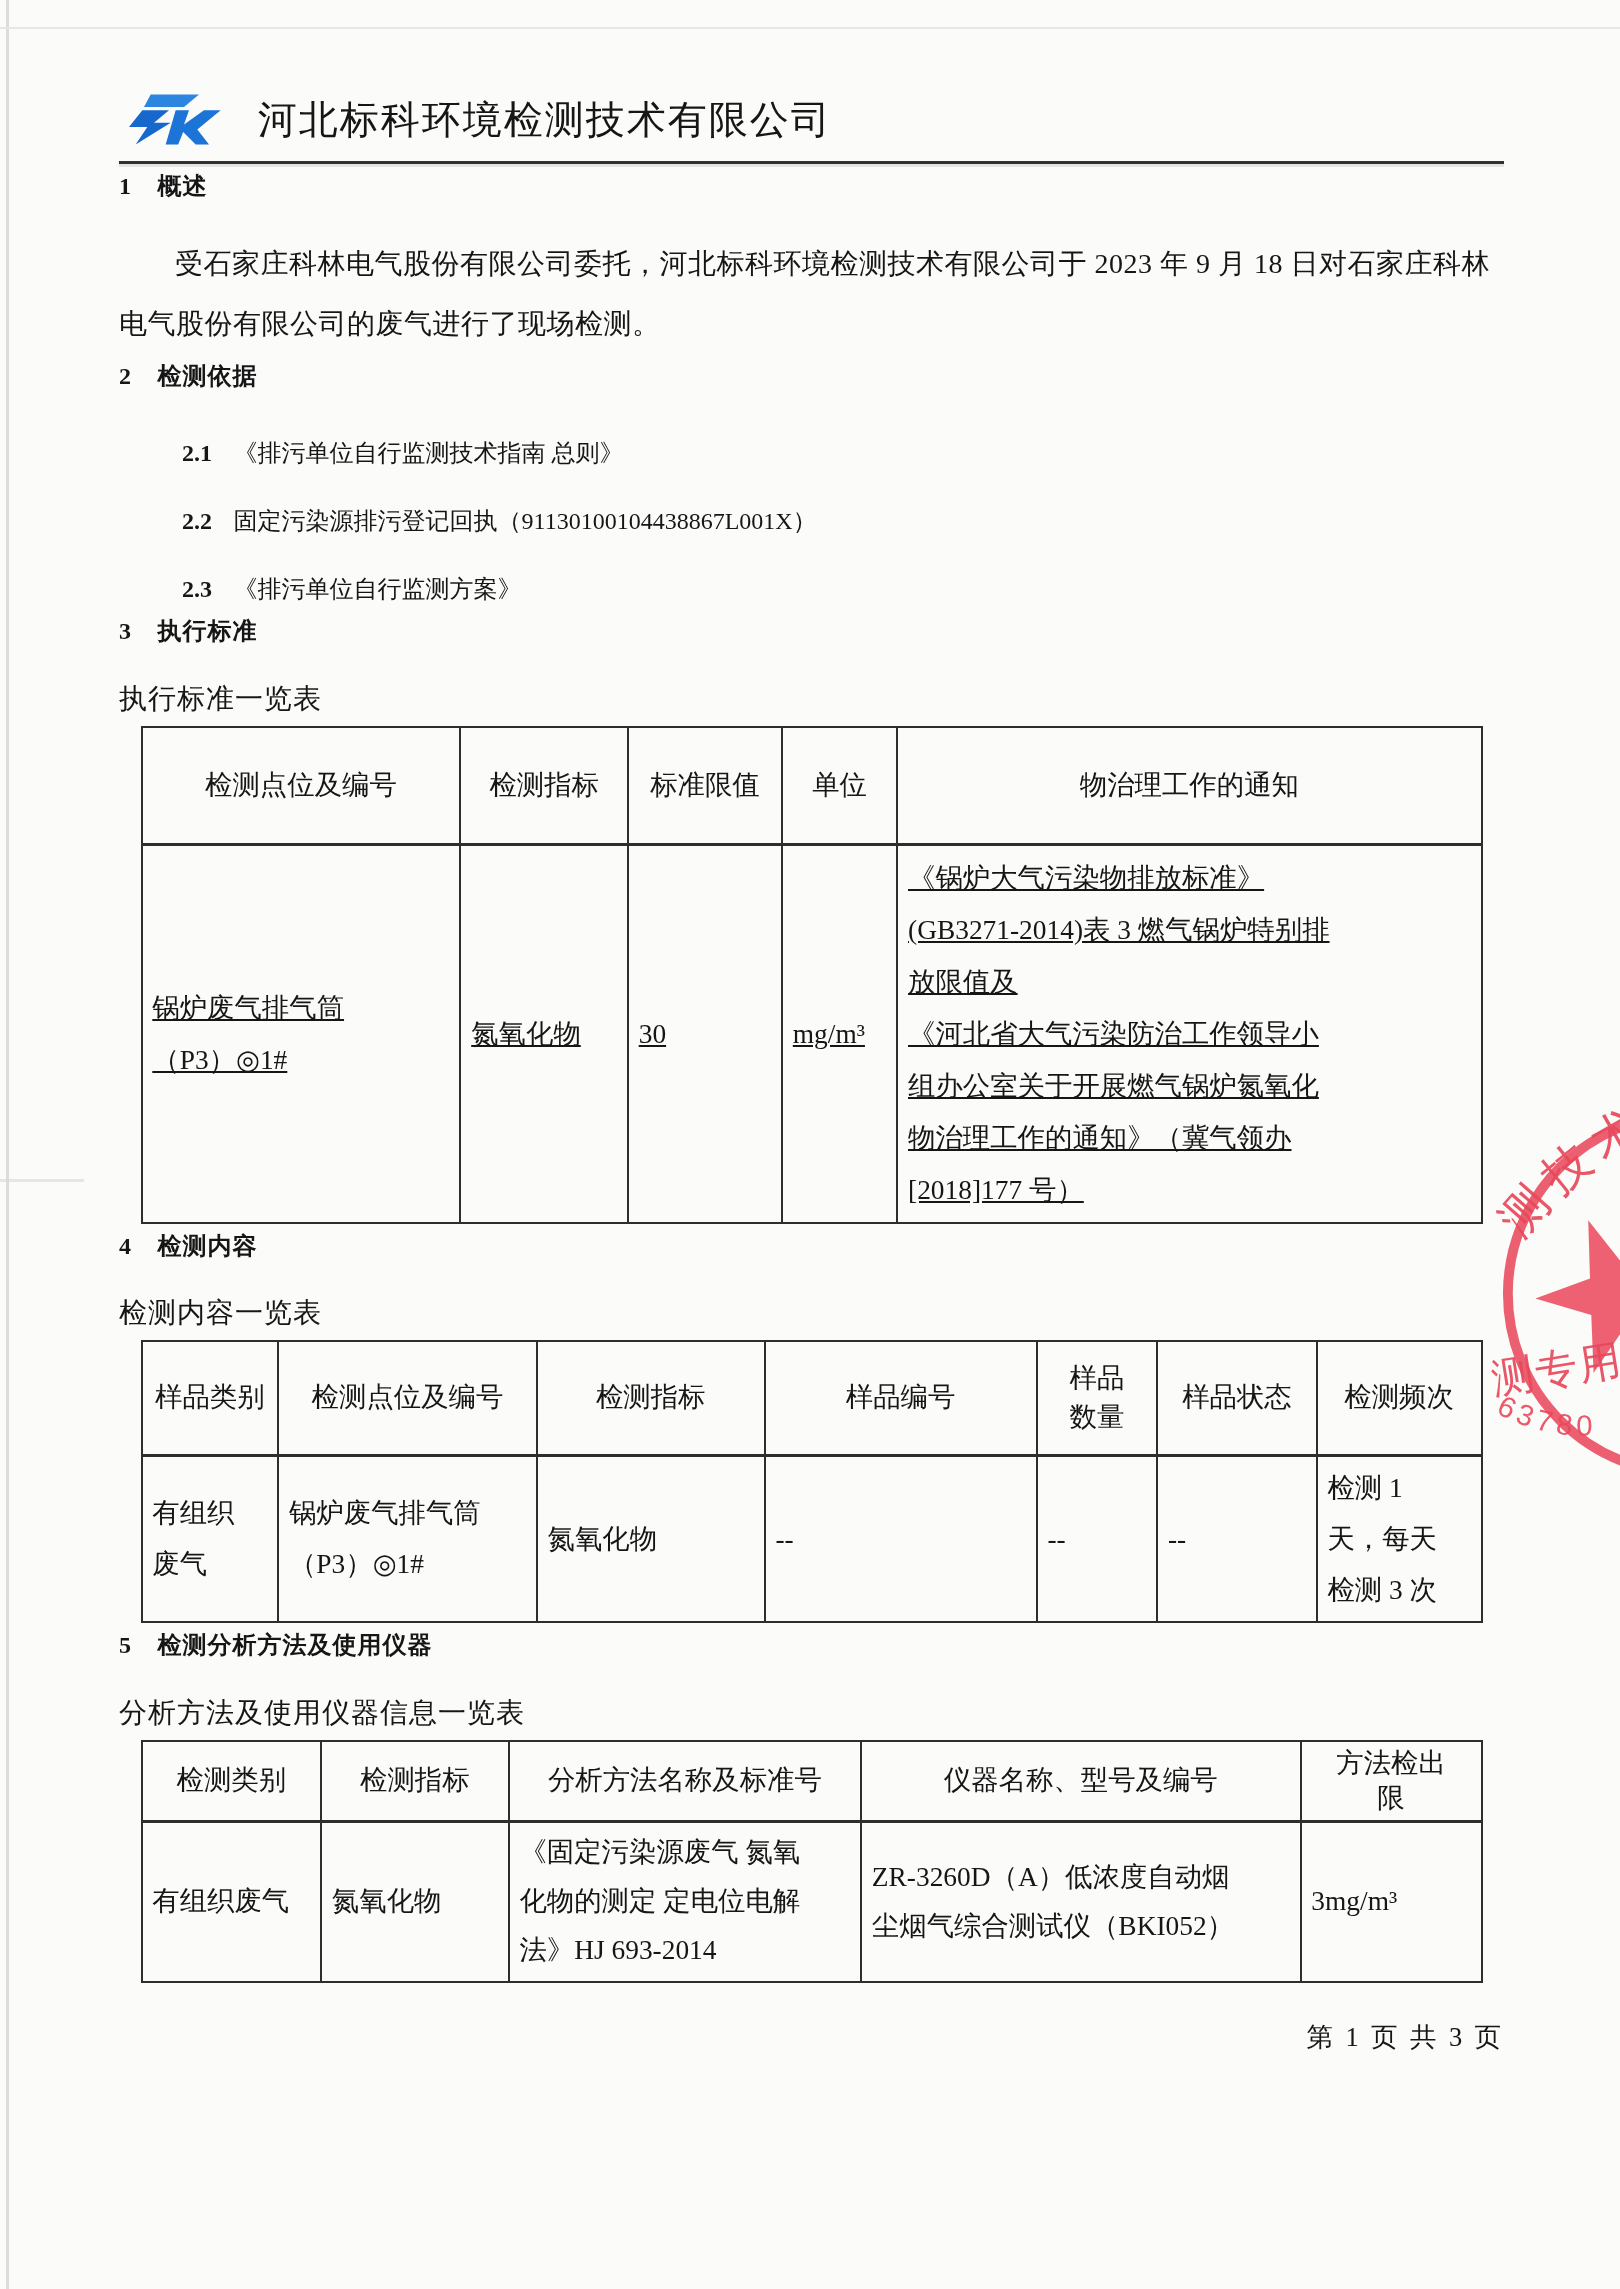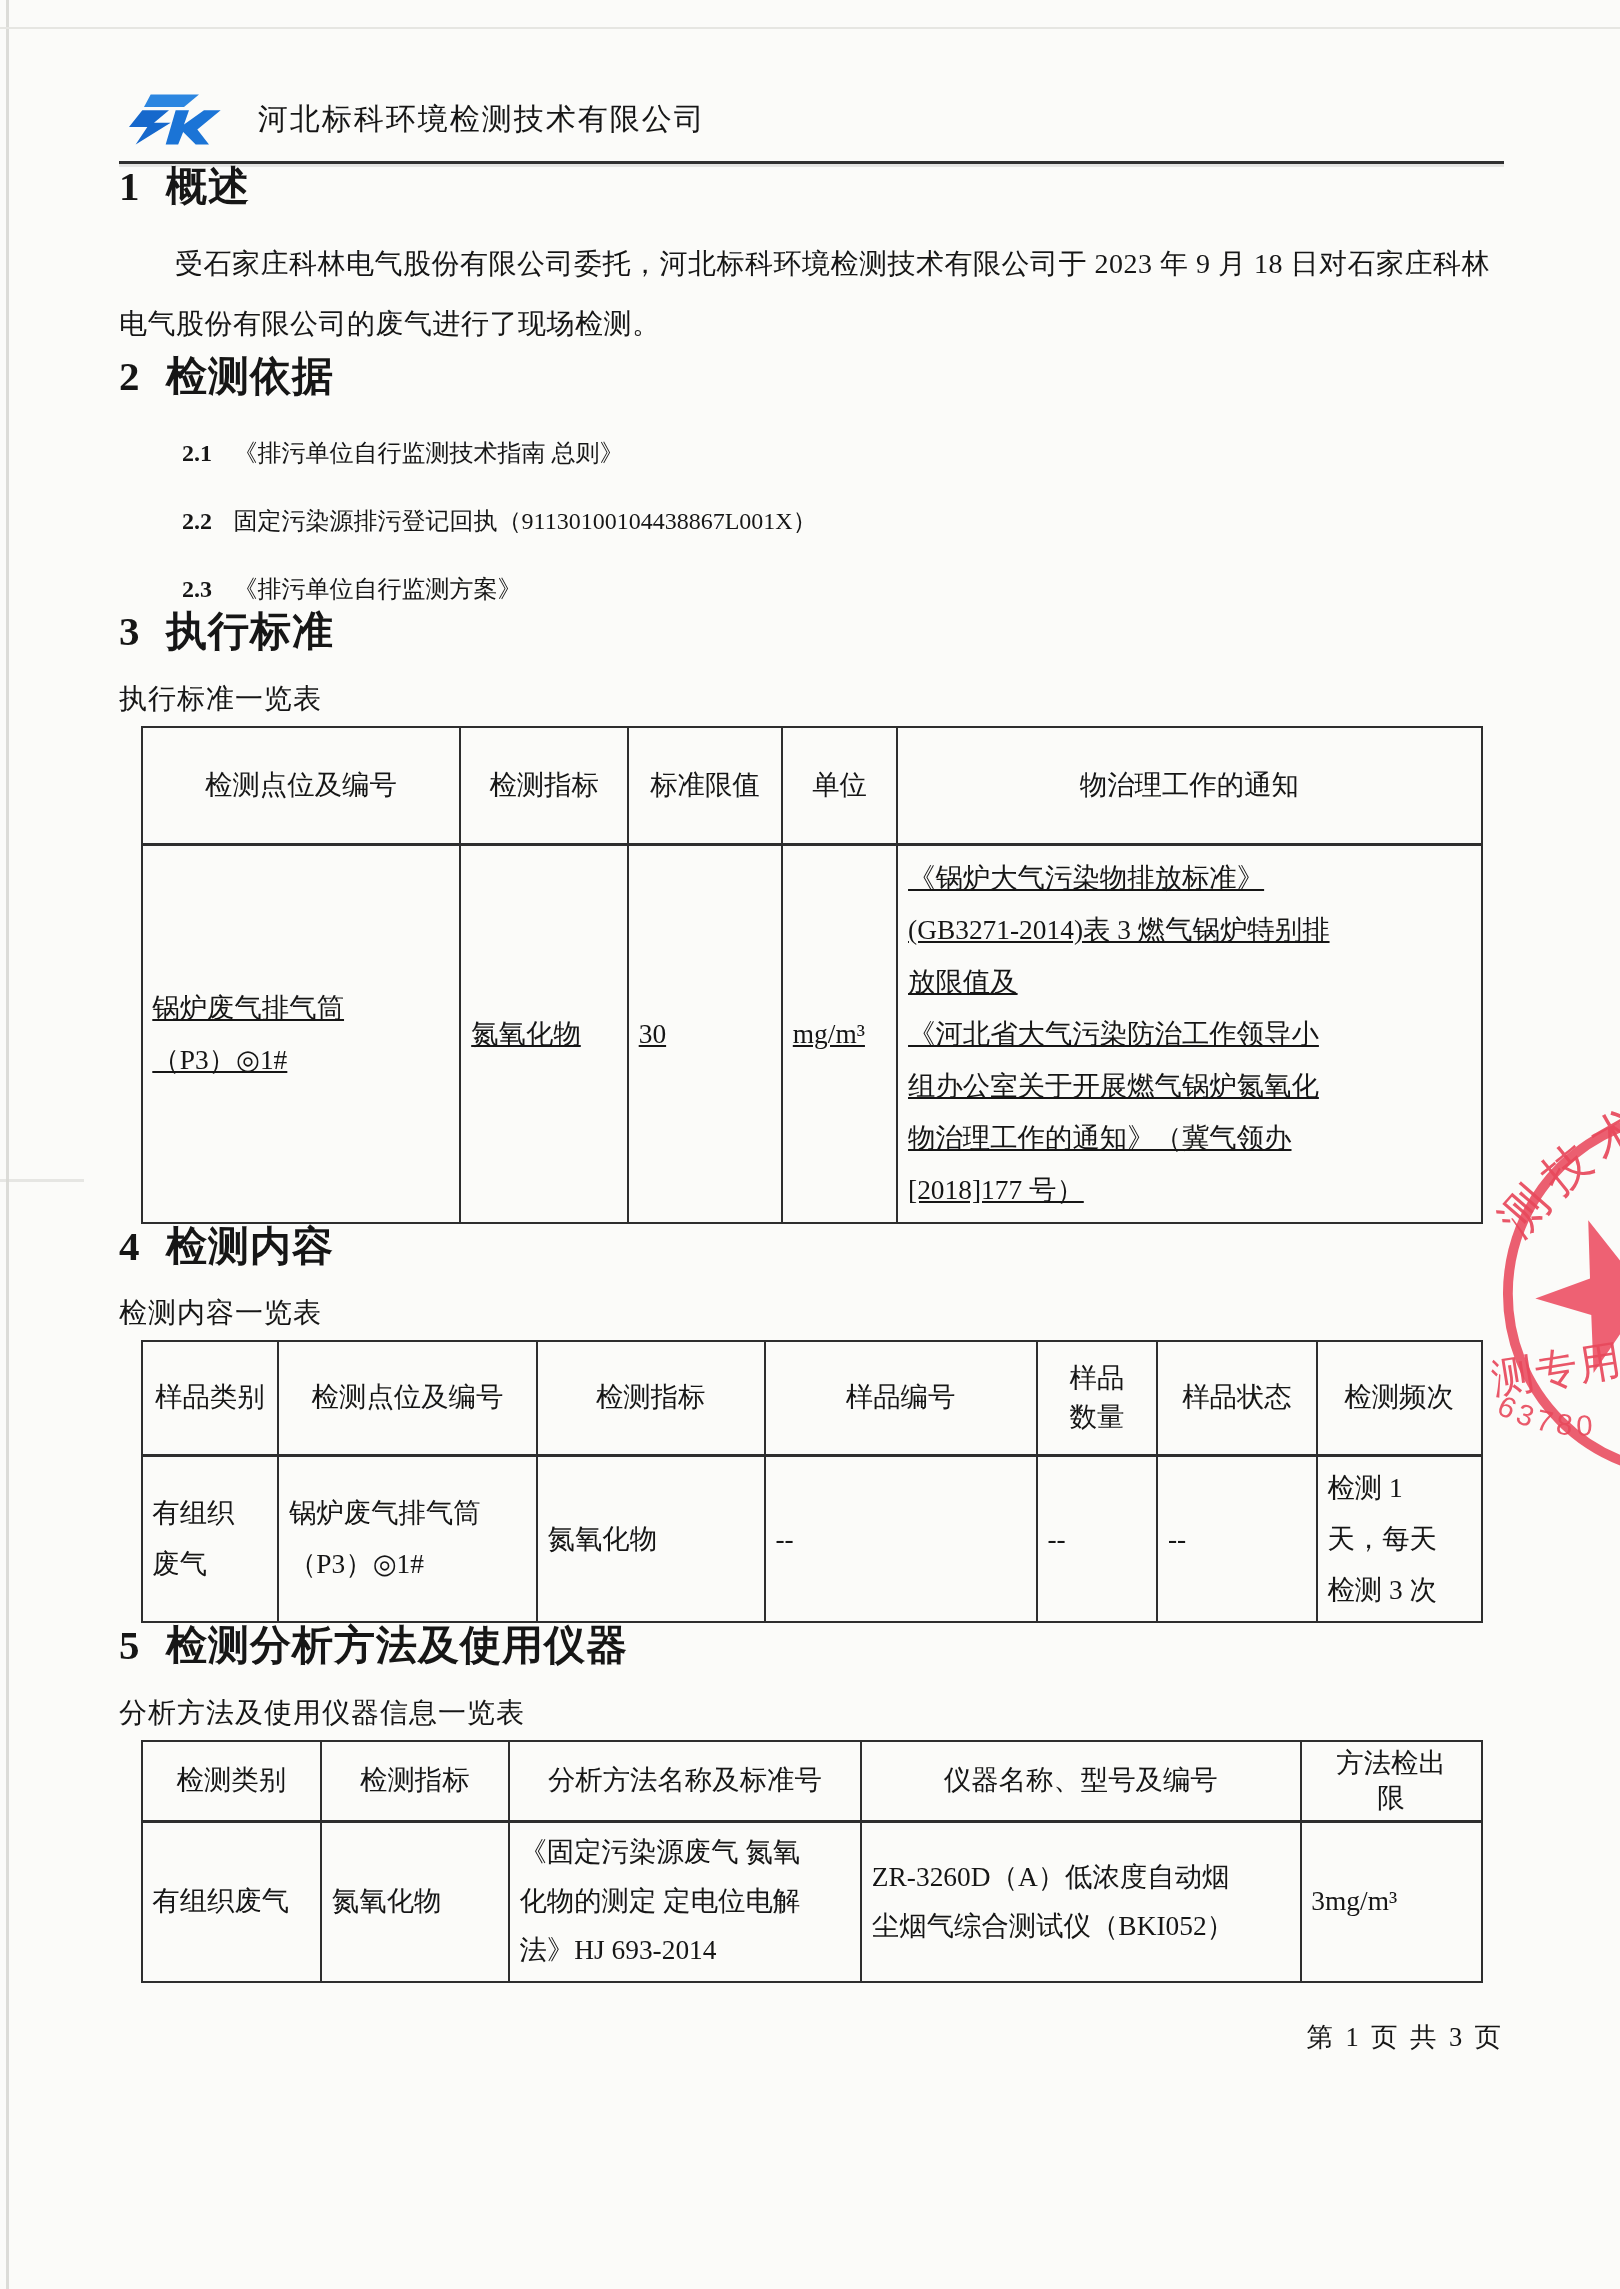--- a/index.html
+++ b/index.html
@@ -16,25 +16,25 @@
   .artifact-h { position:absolute; left:0; top:26.5px; width:100%; height:2px; background:#e6e6e2; }
   .artifact-dash { position:absolute; left:0; top:1179px; width:84px; height:2.9px; background:#d8d8d4; opacity:.6; }
 
   
   .page-header {
     display:flex; justify-content:space-between; align-items:flex-end;
     padding:90px 0 11.8px; border-bottom:3.9px solid #303030;
     box-shadow:0 2.9px 0 rgba(60,60,60,.12);
   }
   .header-left { display:flex; align-items:center; gap:13.7px; }
-  .company-name { font-size:30px; letter-spacing:2px; }
+  .company-name { font-size:39px; letter-spacing:2px; }
   .doc-number { font-size:24.5px; padding-bottom:2.9px; letter-spacing:1px; }
 
   
-  h2.section { font-size:41px; font-weight:bold; margin:0; letter-spacing:1px; line-height:45px; }
+  h2.section { font-size:24px; font-weight:bold; margin:0; letter-spacing:1px; line-height:45px; }
   .sec-no { margin-right:25.5px; }
   .mt-s1 { margin-top:53px; }
   .mt-s2 { margin-top:39px; }
   .mt-s3 { margin-top:45px; }
   .mt-s4 { margin-top:41px; }
   .mt-s5 { margin-top:41px; }
 
   .para { font-size:28px; line-height:60px; text-indent:2em; margin:25.5px 0 0; letter-spacing:0.5px; }
 
   .sub-item { font-size:24px; margin-top:29px; padding-left:63px; line-height:39px; }

